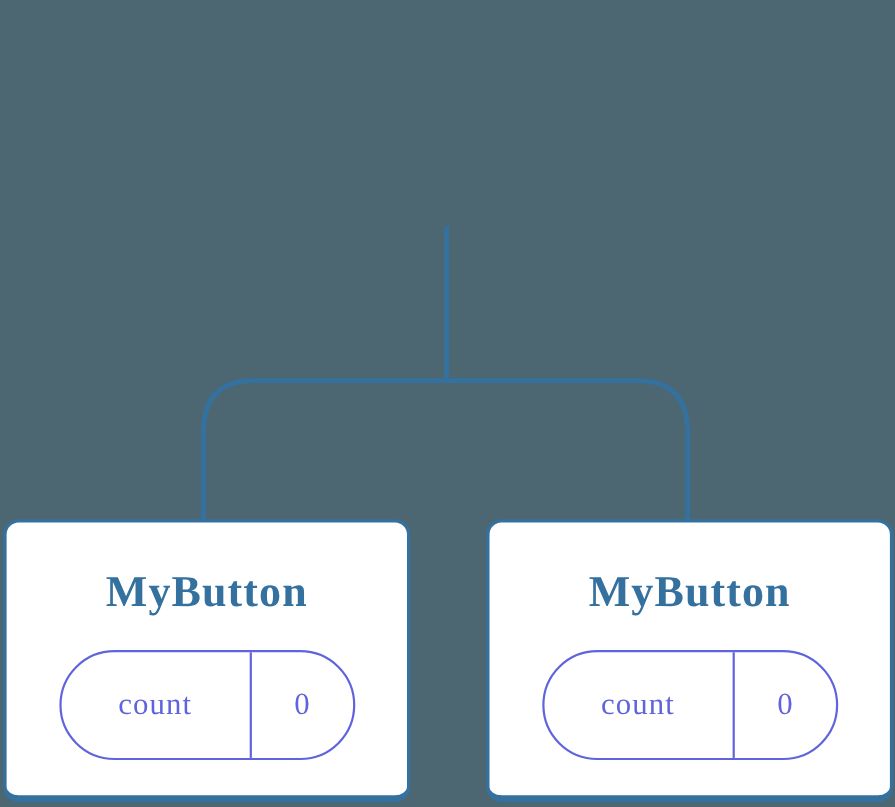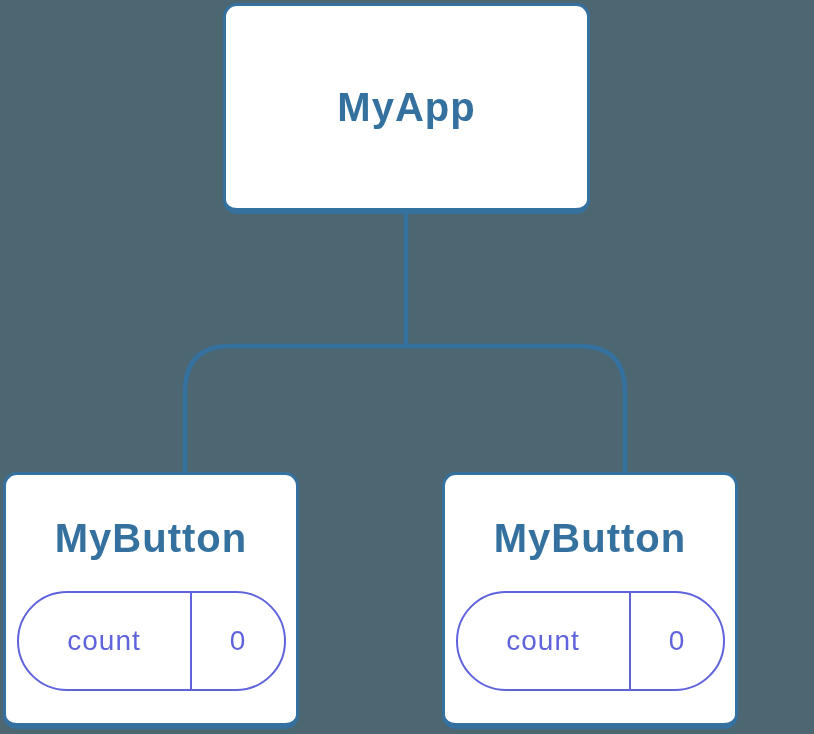--- a/index.html
+++ b/index.html
@@ -39,26 +39,27 @@
     left: 223px;
     top: 3px;
     width: 367px;
     height: 211px;
     display: flex;
     align-items: center;
     justify-content: center;
   }
   .card-child {
     top: 472px;
-    width: 296px;
+    width: 370px;
     height: 257px;
     display: flex;
     flex-direction: column;
     align-items: center;
     padding-top: 34px;
+    font-family: Liberation Serif, serif;
   }
   .card-child-left  { left: 3px; }
   .card-child-right { left: 442px; }
   .card-label {
     font-size: 40px;
     font-weight: 600;
     letter-spacing: 1px;
     color: var(--line-blue, #35719f);
     line-height: 58px;
     white-space: nowrap;
@@ -95,23 +96,20 @@
 </head>
 <body>
 
 <div class="canvas" style="--background: #4d6772; --line-blue: #35719f; --state-purple: #6064dc; --card-bg: #ffffff;">
 
   <svg class="connectors" viewBox="0 0 814 734" xmlns="http://www.w3.org/2000/svg">
     <path d="M406 206 L406 346"></path>
     <path d="M185 476 L185 392 Q185 346 231 346 L579 346 Q625 346 625 392 L625 476"></path>
   </svg>
 
-  <div class="card card-root">
-    <div class="card-label">MyApp</div>
-  </div>
 
   <div class="card card-child card-child-left">
     <div class="card-label">MyButton</div>
     <div class="state-pill">
       <span class="state-key">count</span>
       <span class="state-value">0</span>
     </div>
   </div>
 
   <div class="card card-child card-child-right">

